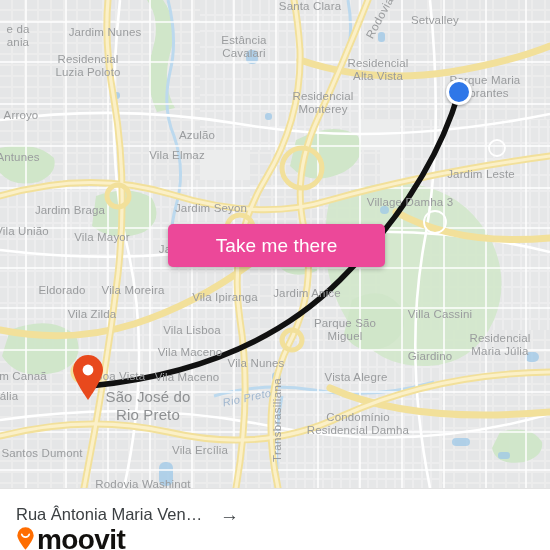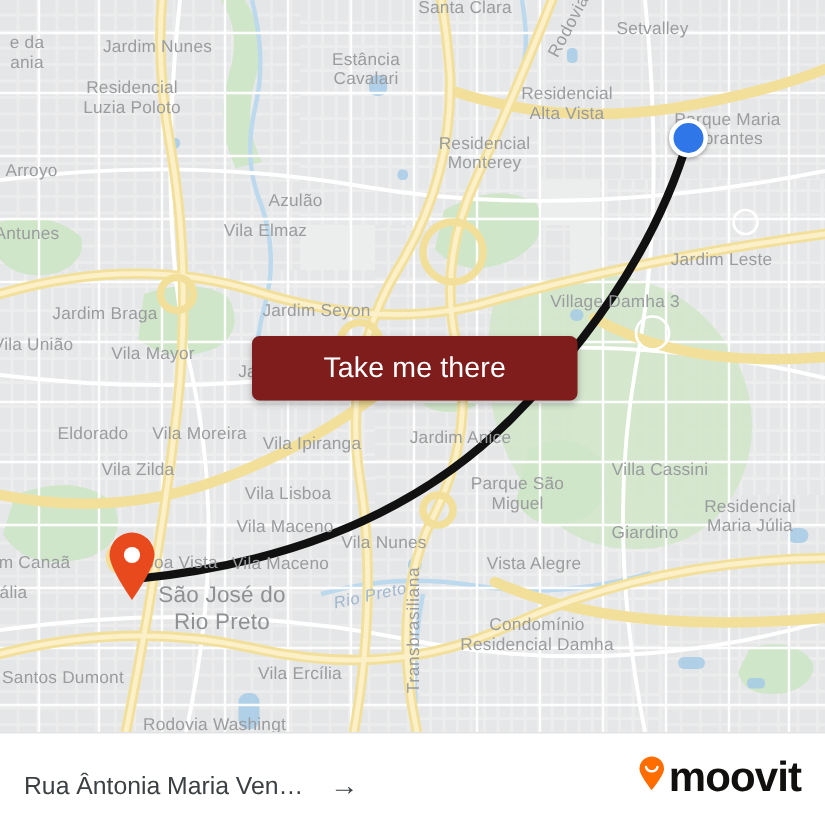--- a/index.html
+++ b/index.html
@@ -25,36 +25,36 @@
   
   #dest-marker{position:absolute;left:459px;top:92px;width:26px;height:26px;
                margin-left:-13px;margin-top:-13px;border-radius:50%;
                background:#2f77e8;border:3px solid #ffffff;
                box-shadow:0 1px 3px rgba(0,0,0,.35);box-sizing:border-box;}
   #origin-marker{position:absolute;left:88px;top:398px;width:34px;height:46px;
                  margin-left:-17px;margin-top:-44px;}
 
   
   #take-me-there{position:absolute;left:168px;top:224px;width:217px;height:43px;
-                 background:#7f1d1d;border:0;border-radius:5px;color:#fff;
+                 background:#ec4899;border:0;border-radius:5px;color:#fff;
                  font-size:19px;letter-spacing:.1px;cursor:pointer;
                  box-shadow:0 2px 5px rgba(0,0,0,.28);
                  font-family:"Liberation Sans","DejaVu Sans",sans-serif;
                  display:flex;align-items:center;justify-content:center;}
 
   
   #attribution{position:absolute;left:0;top:466px;width:550px;height:22px;
                color:#3b3b3b;font-size:12.5px;line-height:22px;
                padding-left:12px;box-sizing:border-box;
                background:rgba(255,255,255,.72);}
 
   
   #footer{position:absolute;left:0;top:488px;width:550px;height:62px;
           background:#fff;border-top:1px solid #e3e3e3;
-          display:flex;align-items:flex-end;padding:16px 16px;box-sizing:border-box;}
+          display:flex;align-items:flex-start;padding:16px 16px;box-sizing:border-box;flex-direction:column;}
   #route-summary{display:flex;align-items:center;flex:1;min-width:0;gap:9px;
                  color:#3c4043;font-size:16.5px;}
   #origin-name,#dest-name{white-space:nowrap;overflow:hidden;text-overflow:ellipsis;
                           max-width:195px;display:block;}
   #arrow-icon{flex:0 0 auto;color:#3c4043;font-size:19px;line-height:1;}
   #moovit-logo{display:flex;align-items:center;gap:2px;flex:0 0 auto;}
   #moovit-wordmark{font-size:28px;font-weight:bold;color:#12100e;letter-spacing:-.6px;}
 </style>
 </head>
 <body>
@@ -191,21 +191,21 @@
         <div class="maplabel " style="left: 481px; top: 162px; margin-top: 12px;">Jardim Leste</div>
         <div class="maplabel " style="left: 18px; top: 157px;">Antunes</div>
         <div class="maplabel " style="left: 70px; top: 210px;">Jardim Braga</div>
         <div class="maplabel " style="left: 211px; top: 208px;">Jardim Seyon</div>
         <div class="maplabel " style="left: 22px; top: 231px;">Vila União</div>
         <div class="maplabel " style="left: 102px; top: 237px;">Vila Mayor</div>
         <div class="maplabel " style="left: 410px; top: 202px;">Village Damha 3</div>
         <div class="maplabel " style="left: 165px; top: 249px;">Ja</div>
         <div class="maplabel " style="left: 62px; top: 290px;">Eldorado</div>
         <div class="maplabel " style="left: 133px; top: 290px;">Vila Moreira</div>
-        <div class="maplabel " style="left: 208px; top: 297px;">Vila Ipiranga</div>
+        <div class="maplabel " style="left: 225px; top: 297px;">Vila Ipiranga</div>
         <div class="maplabel " style="left: 307px; top: 293px;">Jardim Anice</div>
         <div class="maplabel " style="left: 92px; top: 314px;">Vila Zilda</div>
         <div class="maplabel " style="left: 440px; top: 314px;">Villa Cassini</div>
         <div class="maplabel " style="left: 192px; top: 330px;">Vila Lisboa</div>
         <div class="maplabel " style="left: 345px; top: 330px;">Parque São
 Miguel</div>
         <div class="maplabel " style="left: 500px; top: 345px;">Residencial
 Maria Júlia</div>
         <div class="maplabel " style="left: 190px; top: 352px;">Vila Maceno</div>
         <div class="maplabel " style="left: 430px; top: 356px;">Giardino</div>

